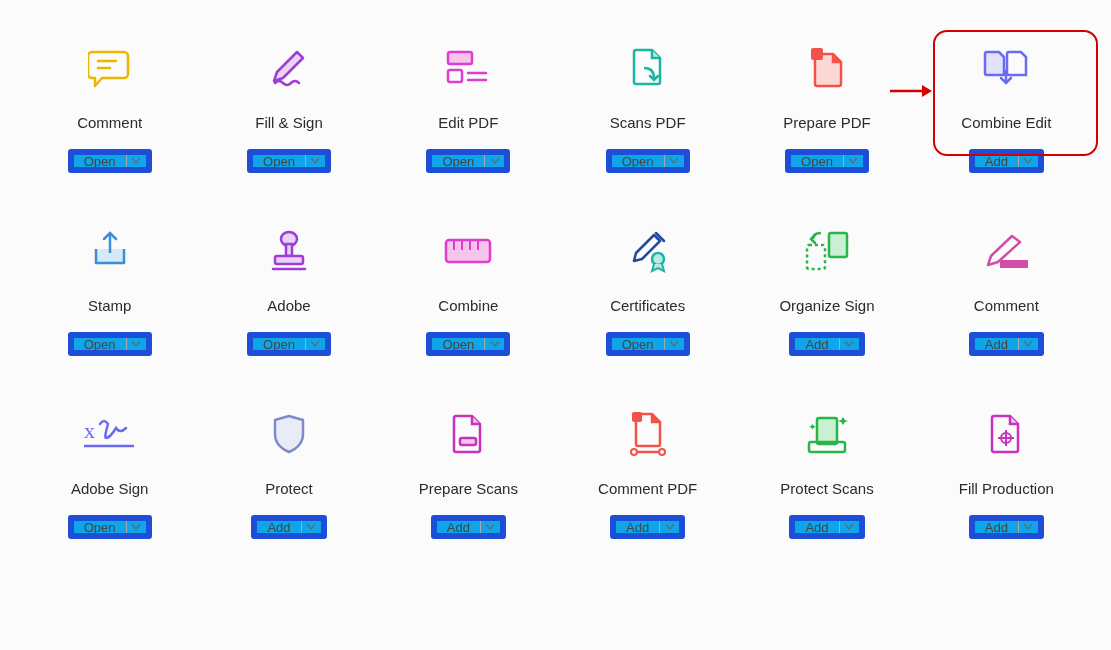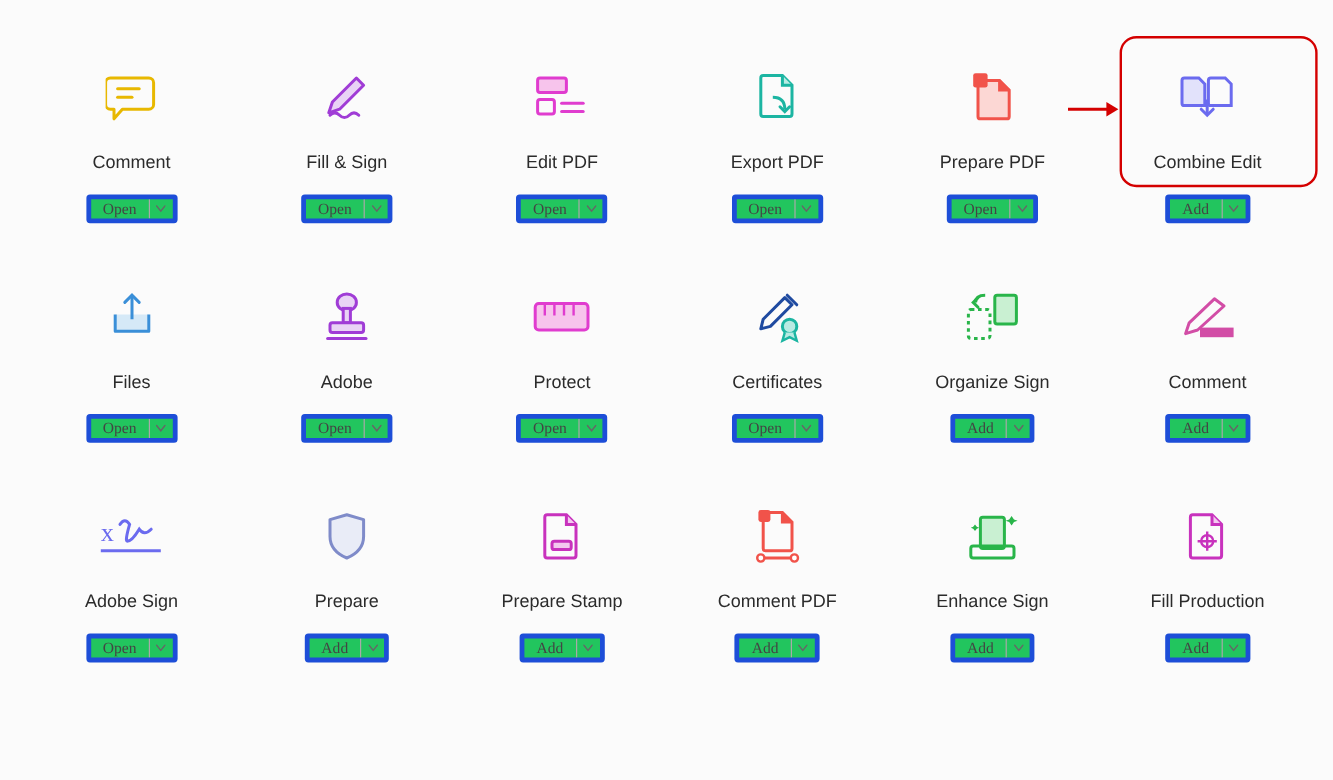--- a/index.html
+++ b/index.html
@@ -13,21 +13,20 @@
     width: 1111px;
     height: 650px;
     overflow: hidden;
   }
   .grid {
     display: grid;
     grid-template-columns: repeat(6, 1fr);
     padding: 40px 15px 10px 20px;
     column-gap: 0px;
     row-gap: 50px;
-    margin-top: 13px;
   }
   .tool {
     display: flex;
     flex-direction: column;
     align-items: center;
     position: relative;
   }
   .icon-wrap {
     height: 56px;
     display: flex;
@@ -36,26 +35,25 @@
     margin-bottom: 18px;
   }
   .tool-label {
     font-size: 15px;
     color: #2b2b2b;
     margin-bottom: 18px;
     text-align: center;
   }
   .split-btn {
     display: inline-flex;
-    border: 4px solid #1d4ed8;
+    border: 6px solid #1d4ed8;
     border-radius: 3px;
     overflow: hidden;
-    background: #22c55e;
+    background: #0ea5e9;
     height: 24px;
-    font-family: Liberation Serif, serif;
   }
   .split-btn .main {
     padding: 0 10px;
     font-size: 13px;
     color: #444;
     display: flex;
     align-items: center;
     cursor: pointer;
   }
   .split-btn .caret {
@@ -142,21 +140,21 @@
 
   <div class="tool">
     <div class="icon-wrap">
       <svg width="44" height="44" viewBox="0 0 44 44">
         <path d="M10 4 h16 l8 8 v24 a2 2 0 0 1 -2 2 h-22 a2 2 0 0 1 -2 -2 v-30 a2 2 0 0 1 2 -2 z" fill="none" stroke="#1cb5a2" stroke-width="2.5"></path>
         <path d="M26 4 v8 h8" fill="#b8ebe3" stroke="#1cb5a2" stroke-width="2.5"></path>
         <path d="M18 22 q10 0 10 10" fill="none" stroke="#1cb5a2" stroke-width="2.5"></path>
         <path d="M24 30 l4 4 l4 -4" fill="none" stroke="#1cb5a2" stroke-width="2.5" stroke-linecap="round"></path>
       </svg>
     </div>
-    <div class="tool-label">Export PDF</div>
+    <div class="tool-label">Scans PDF</div>
     <div class="split-btn">
       <div class="main">Open</div>
       <div class="caret">
           <svg width="8" height="6">
             <path d="M0 0 L4 5 L8 0" fill="none" stroke="#666" stroke-width="1.2"></path>
           </svg>
         </div>
     </div>
   </div>
 
@@ -200,21 +198,21 @@
   </div>
 
   <div class="tool">
     <div class="icon-wrap">
       <svg width="44" height="44" viewBox="0 0 44 44">
         <path d="M8 20 v14 h28 v-14" fill="#d5e9f7" stroke="#3a8fd8" stroke-width="2.5" stroke-linejoin="round"></path>
         <line x1="22" y1="4" x2="22" y2="24" stroke="#3a8fd8" stroke-width="2.5"></line>
         <path d="M16 10 l6 -6 l6 6" fill="none" stroke="#3a8fd8" stroke-width="2.5" stroke-linecap="round"></path>
       </svg>
     </div>
-    <div class="tool-label">Files</div>
+    <div class="tool-label">Stamp</div>
     <div class="split-btn">
       <div class="main">Open</div>
       <div class="caret">
           <svg width="8" height="6">
             <path d="M0 0 L4 5 L8 0" fill="none" stroke="#666" stroke-width="1.2"></path>
           </svg>
         </div>
     </div>
   </div>
 
@@ -241,21 +239,21 @@
   <div class="tool">
     <div class="icon-wrap">
       <svg width="48" height="26" viewBox="0 0 48 26">
         <rect x="2" y="2" width="44" height="22" rx="3" fill="#f7c4ec" stroke="#e03ccf" stroke-width="2.5"></rect>
         <line x1="10" y1="2" x2="10" y2="12" stroke="#e03ccf" stroke-width="2"></line>
         <line x1="18" y1="2" x2="18" y2="12" stroke="#e03ccf" stroke-width="2"></line>
         <line x1="26" y1="2" x2="26" y2="12" stroke="#e03ccf" stroke-width="2"></line>
         <line x1="34" y1="2" x2="34" y2="12" stroke="#e03ccf" stroke-width="2"></line>
       </svg>
     </div>
-    <div class="tool-label">Protect</div>
+    <div class="tool-label">Combine</div>
     <div class="split-btn">
       <div class="main">Open</div>
       <div class="caret">
           <svg width="8" height="6">
             <path d="M0 0 L4 5 L8 0" fill="none" stroke="#666" stroke-width="1.2"></path>
           </svg>
         </div>
     </div>
   </div>
 
@@ -335,40 +333,40 @@
         </div>
     </div>
   </div>
 
   <div class="tool">
     <div class="icon-wrap">
       <svg width="36" height="44" viewBox="0 0 36 44">
         <path d="M18 4 l14 4 v14 q0 12 -14 18 q-14 -6 -14 -18 v-14 z" fill="#e9ecf7" stroke="#7f8bc9" stroke-width="2.5" stroke-linejoin="round"></path>
       </svg>
     </div>
-    <div class="tool-label">Prepare</div>
+    <div class="tool-label">Protect</div>
     <div class="split-btn">
       <div class="main">Add</div>
       <div class="caret">
           <svg width="8" height="6">
             <path d="M0 0 L4 5 L8 0" fill="none" stroke="#666" stroke-width="1.2"></path>
           </svg>
         </div>
     </div>
   </div>
 
   <div class="tool">
     <div class="icon-wrap">
       <svg width="36" height="44" viewBox="0 0 36 44">
         <path d="M6 4 h16 l8 8 v26 a2 2 0 0 1 -2 2 h-22 a2 2 0 0 1 -2 -2 v-32 a2 2 0 0 1 2 -2 z" fill="none" stroke="#c832bd" stroke-width="2.5"></path>
         <path d="M22 4 v8 h8" fill="#f3c8ef" stroke="#c832bd" stroke-width="2.5"></path>
         <rect x="10" y="26" width="16" height="7" rx="2" fill="#f3c8ef" stroke="#c832bd" stroke-width="2.5"></rect>
       </svg>
     </div>
-    <div class="tool-label">Prepare Stamp</div>
+    <div class="tool-label">Prepare Scans</div>
     <div class="split-btn">
       <div class="main">Add</div>
       <div class="caret">
           <svg width="8" height="6">
             <path d="M0 0 L4 5 L8 0" fill="none" stroke="#666" stroke-width="1.2"></path>
           </svg>
         </div>
     </div>
   </div>
 
@@ -396,21 +394,21 @@
 
   <div class="tool">
     <div class="icon-wrap">
       <svg width="48" height="44" viewBox="0 0 48 44">
         <rect x="14" y="6" width="20" height="26" rx="2" fill="#c9f0d2" stroke="#29b54a" stroke-width="2.5"></rect>
         <rect x="6" y="30" width="36" height="10" rx="2" fill="none" stroke="#29b54a" stroke-width="2.5"></rect>
         <path d="M38 8 l2 -3 l2 3 l3 1 l-3 1 l-2 3 l-2 -3 l-3 -1 z" fill="#29b54a"></path>
         <path d="M8 14 l1.5 -2 l1.5 2 l2 .8 l-2 .8 l-1.5 2 l-1.5 -2 l-2 -.8 z" fill="#29b54a"></path>
       </svg>
     </div>
-    <div class="tool-label">Enhance Sign</div>
+    <div class="tool-label">Protect Scans</div>
     <div class="split-btn">
       <div class="main">Add</div>
       <div class="caret">
           <svg width="8" height="6">
             <path d="M0 0 L4 5 L8 0" fill="none" stroke="#666" stroke-width="1.2"></path>
           </svg>
         </div>
     </div>
   </div>
 

